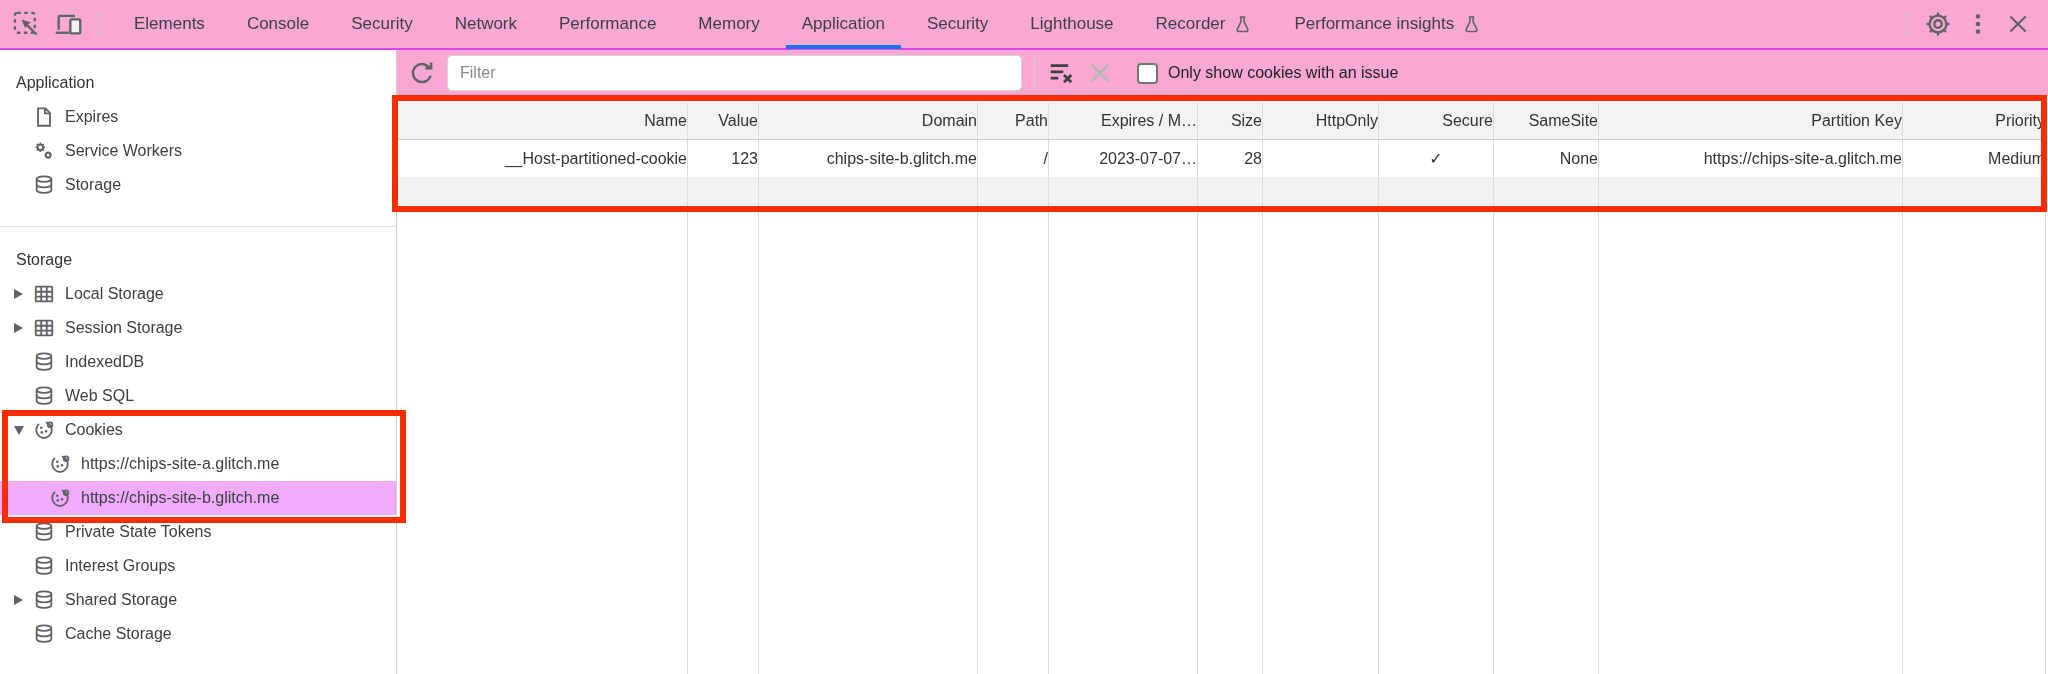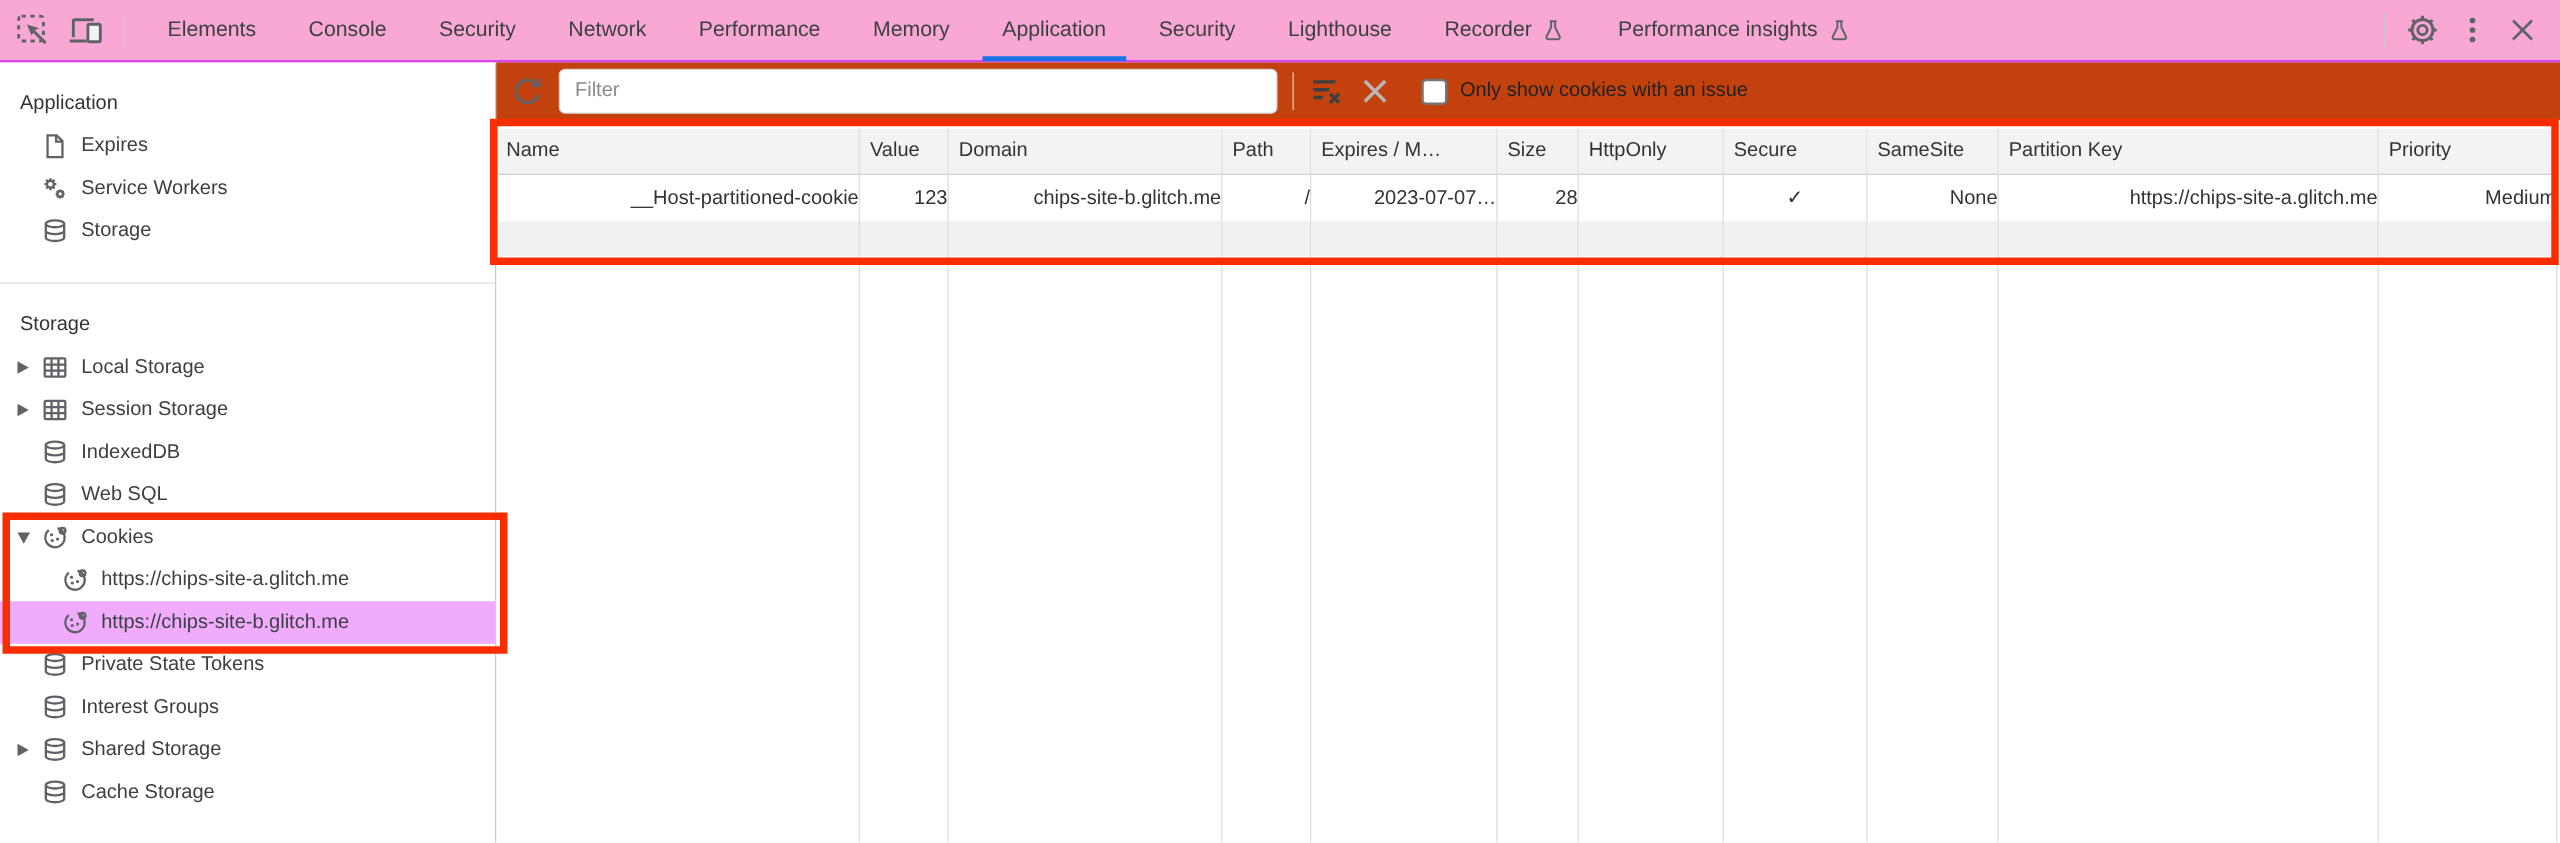--- a/index.html
+++ b/index.html
@@ -39,40 +39,40 @@
             display:flex; align-items:center; justify-content:center; }
   .side-divider { height:1px; background:#e0e0e0; margin:24px 0 16px 0; }
 
   
   .redbox { position:absolute; border:6px solid #fa2d00; pointer-events:none; z-index:30; }
   .redbox-sidebar { left:2px; top:410px; width:404px; height:113px; }
 
   
   .main { position:absolute; left:397px; top:50px; right:0; bottom:0;
           display:flex; flex-direction:column; }
-  .cookie-toolbar { height:46px; flex:none; background:#c2410c;
+  .cookie-toolbar { height:46px; flex:none; background:#f9a8d4;
                     display:flex; align-items:center; font-size:16px; }
   .ct-icon { width:34px; height:34px; display:flex; align-items:center; justify-content:center; flex:none; }
   .refresh-btn { margin-left:8px; }
   .filter-input { width:575px; height:36px; margin-left:8px; border:1px solid #d5d5d5;
                   border-radius:5px; background:#fff; font-size:16px; padding:0 12px;
                   color:#333; font-family:"Liberation Sans", sans-serif; outline:none; }
   .filter-input::placeholder { color:#8a8a8a; }
   .ct-sep { width:1px; height:30px; background:#cfcfcf; margin:0 10px 0 12px; }
   .checkbox { width:21px; height:21px; border:2px solid #767676; border-radius:4px;
               background:#fff; margin:0 10px 0 20px; flex:none; }
   .ct-label { color:#202124; }
 
   
   .table-wrap { position:relative; flex:1; }
   .redbox-table { left:-5px; top:-1px; width:1655px; height:117px; }
   .dg { position:absolute; left:0; right:2px; top:7px; bottom:0;
         display:flex; flex-direction:column; }
   .dg-row { display:grid; grid-template-columns:291px 71px 219px 71px 149px 65px 116px 115px 105px 304px 1fr; }
-  .dg-head { height:37px; }
+  .dg-head { height:37px;text-align:right; }
   .dg-head .cell { background:#f3f3f3; border-bottom:1px solid #d0d0d0; line-height:36px; }
   .cell { font-size:16px; border-right:1px solid #dcdcdc; padding-left:8px;
           white-space:nowrap; overflow:hidden; }
   .dg-data { height:37px; }
   .dg-data .cell { line-height:37px;text-align:right; }
   .dg-stripe { height:28px; }
   .dg-stripe .cell { background:#f1f1f2; }
   .dg-fill { flex:1; }
   .cell.al-right { text-align:right; }
   .cell.al-center { text-align:center; padding-left:0; }

